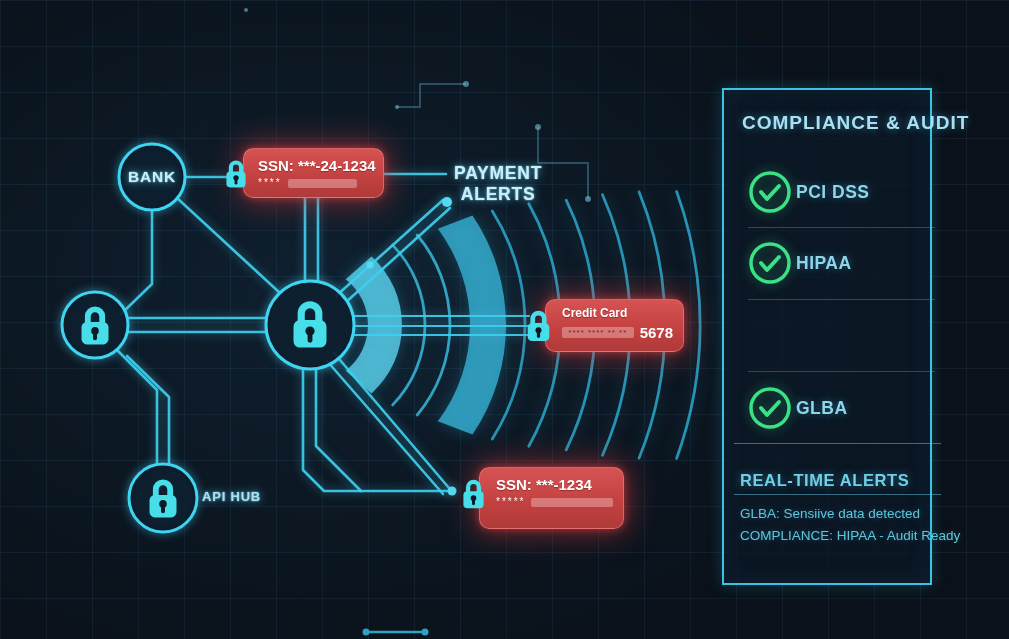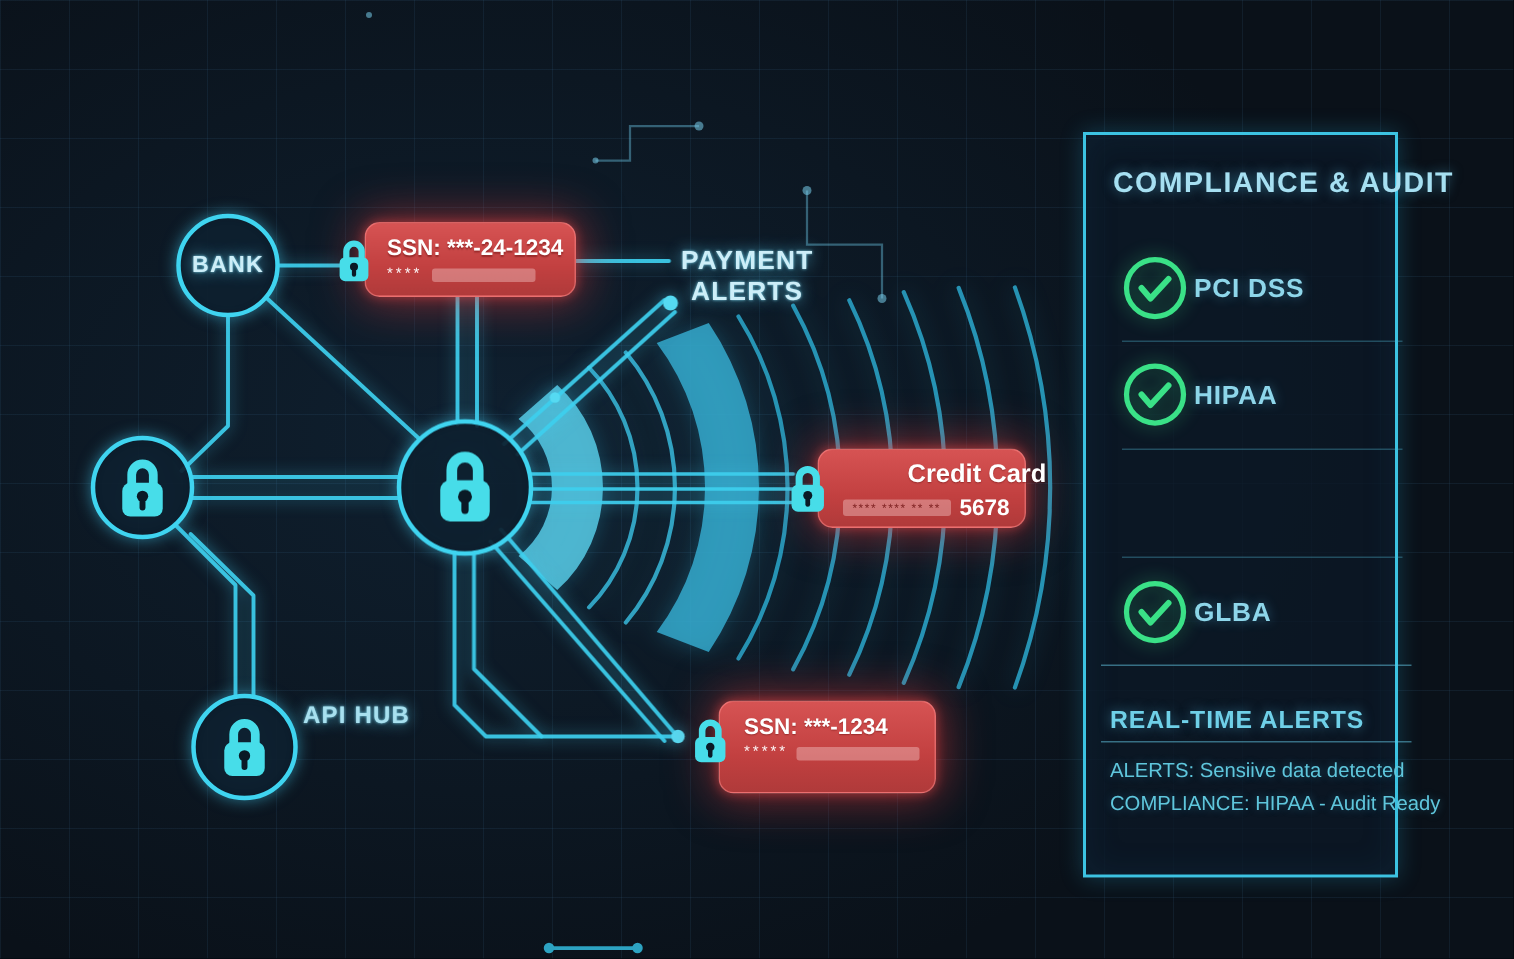--- a/index.html
+++ b/index.html
@@ -24,36 +24,36 @@
   .arc{fill:none;stroke:#2ba8cc;stroke-width:2.8;opacity:.85;stroke-linecap:round;}
   .arc.inner{stroke:#38b8da;}
   .band1{fill:#53c2dd;opacity:.9;}
   .band2{fill:#35a9cc;opacity:.85;}
   .slider-line{fill:none;stroke:#2da3c2;stroke-width:2.5;}
   .slider-dot{fill:#2da3c2;}
 
   .cyan-label{position:absolute;color:#cdeef8;font-weight:bold;
     text-shadow:0 0 10px rgba(90,210,245,.8),0 0 2px rgba(150,230,250,.9);letter-spacing:.8px;}
   .bank-label{left:119px;top:168px;width:66px;text-align:center;font-size:15.5px;}
-  .apihub-label{left:202px;top:469px;font-size:16px;color:#a8e0ef;}
+  .apihub-label{left:202px;top:489px;font-size:13px;color:#a8e0ef;}
   .gateway-label{left:454px;top:163px;font-size:17.5px;line-height:20.5px;text-align:center;}
 
   .leak-box{position:absolute;border-radius:10px;color:#fff;box-sizing:border-box;
     background:linear-gradient(180deg,#d65353 0%,#c24040 60%,#b03a3a 100%);
     border:1px solid rgba(255,140,140,.5);
     box-shadow:0 0 30px 4px rgba(232,57,57,.5),0 0 8px rgba(255,80,80,.5);}
   .leak-title{font-weight:bold;white-space:nowrap;text-shadow:0 1px 1px rgba(80,0,0,.4);}
   .leak-row{display:flex;align-items:center;gap:6px;margin-top:4px;}
   .mask-stars{font-size:10px;letter-spacing:2px;opacity:.95;line-height:10px;}
   .mask-bar{height:9px;background:rgba(255,230,230,.35);border-radius:2px;flex-grow:1;}
   .box-lock{position:absolute;}
   .ssn-top{left:243px;top:148px;width:141px;height:50px;padding:8px 26px 7px 14px;}
   .ssn-top .leak-title{font-size:15px;}
   .credit{left:545px;top:299px;width:139px;height:53px;padding:6px 10px 6px 16px;}
-  .credit .leak-title{font-size:17px;margin-left:43px;}
+  .credit .leak-title{font-size:12px;}
   .credit .mask-bar{display:flex;align-items:center;justify-content:center;height:11px;width:76px;flex-grow:0;}
   .credit .mask-bar span{font-size:8px;color:#7c1f1f;letter-spacing:1px;line-height:8px;}
   .last4{font-weight:bold;font-size:15px;}
   .ssn-bottom{left:479px;top:467px;width:145px;height:62px;padding:8px 10px 7px 16px;}
   .ssn-bottom .leak-title{font-size:15px;}
 
   .panel{position:absolute;left:722px;top:88px;width:210px;height:497px;box-sizing:border-box;
     border:2px solid #3cc3e2;background:rgba(11,24,38,.78);
     box-shadow:0 0 14px rgba(40,160,200,.3), inset 0 0 22px rgba(20,80,110,.18);}
   .panel-title{position:absolute;left:18px;top:22px;font-size:19px;font-weight:bold;color:#a6e0f2;
@@ -226,17 +226,17 @@
       <svg class="check" viewBox="0 0 44 44">
         <circle cx="22" cy="22" r="19" fill="none" stroke="#3ae187" stroke-width="3.5"></circle>
         <path d="M13 22 l6 7 l12 -13" fill="none" stroke="#3ae187" stroke-width="4" stroke-linecap="round" stroke-linejoin="round"></path>
       </svg>
       <span class="comp-label">GLBA</span>
     </div>
 
     <div class="section-divider" style="top:353px;"></div>
     <div class="rta-title">REAL-TIME ALERTS</div>
     <div class="section-divider" style="top:404px;"></div>
-    <div class="alert-line" style="top:416px;">ALERTS: Sensiive data detected</div>
+    <div class="alert-line" style="top:416px;">GLBA: Sensiive data detected</div>
     <div class="alert-line" style="top:438px;">COMPLIANCE: HIPAA - Audit Ready</div>
   </div>
 
 </div>
 
 </body></html>

